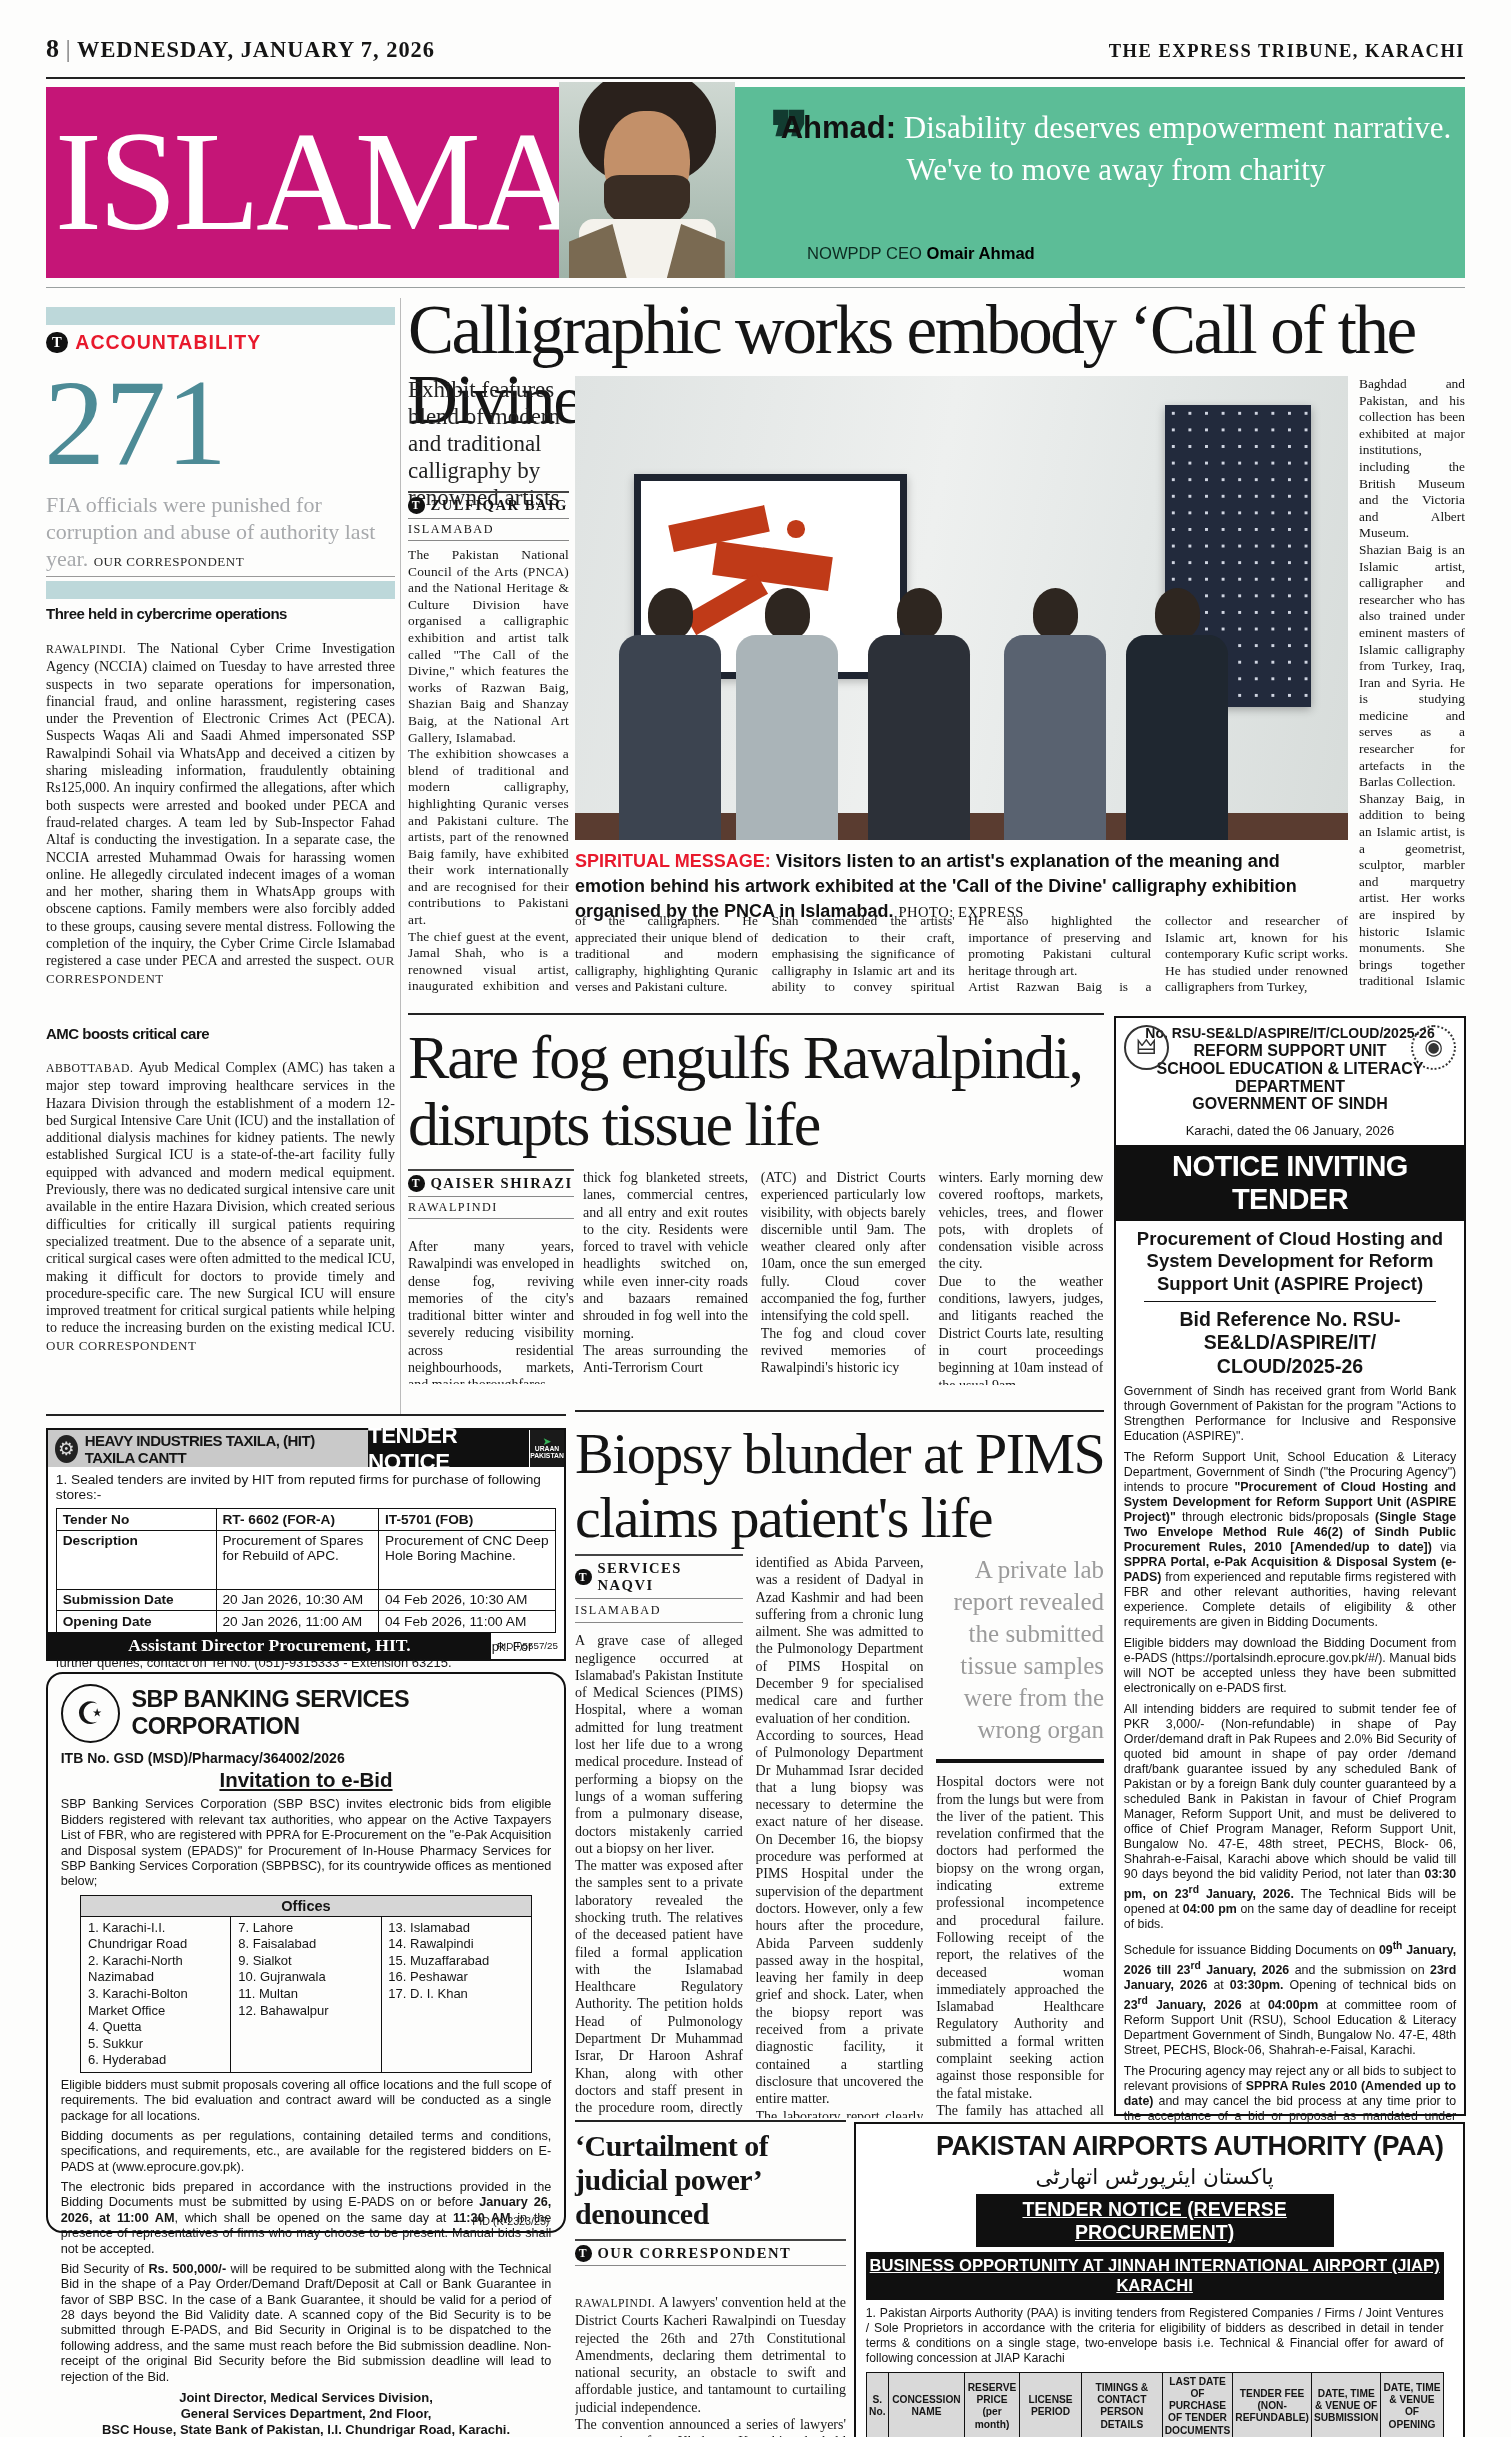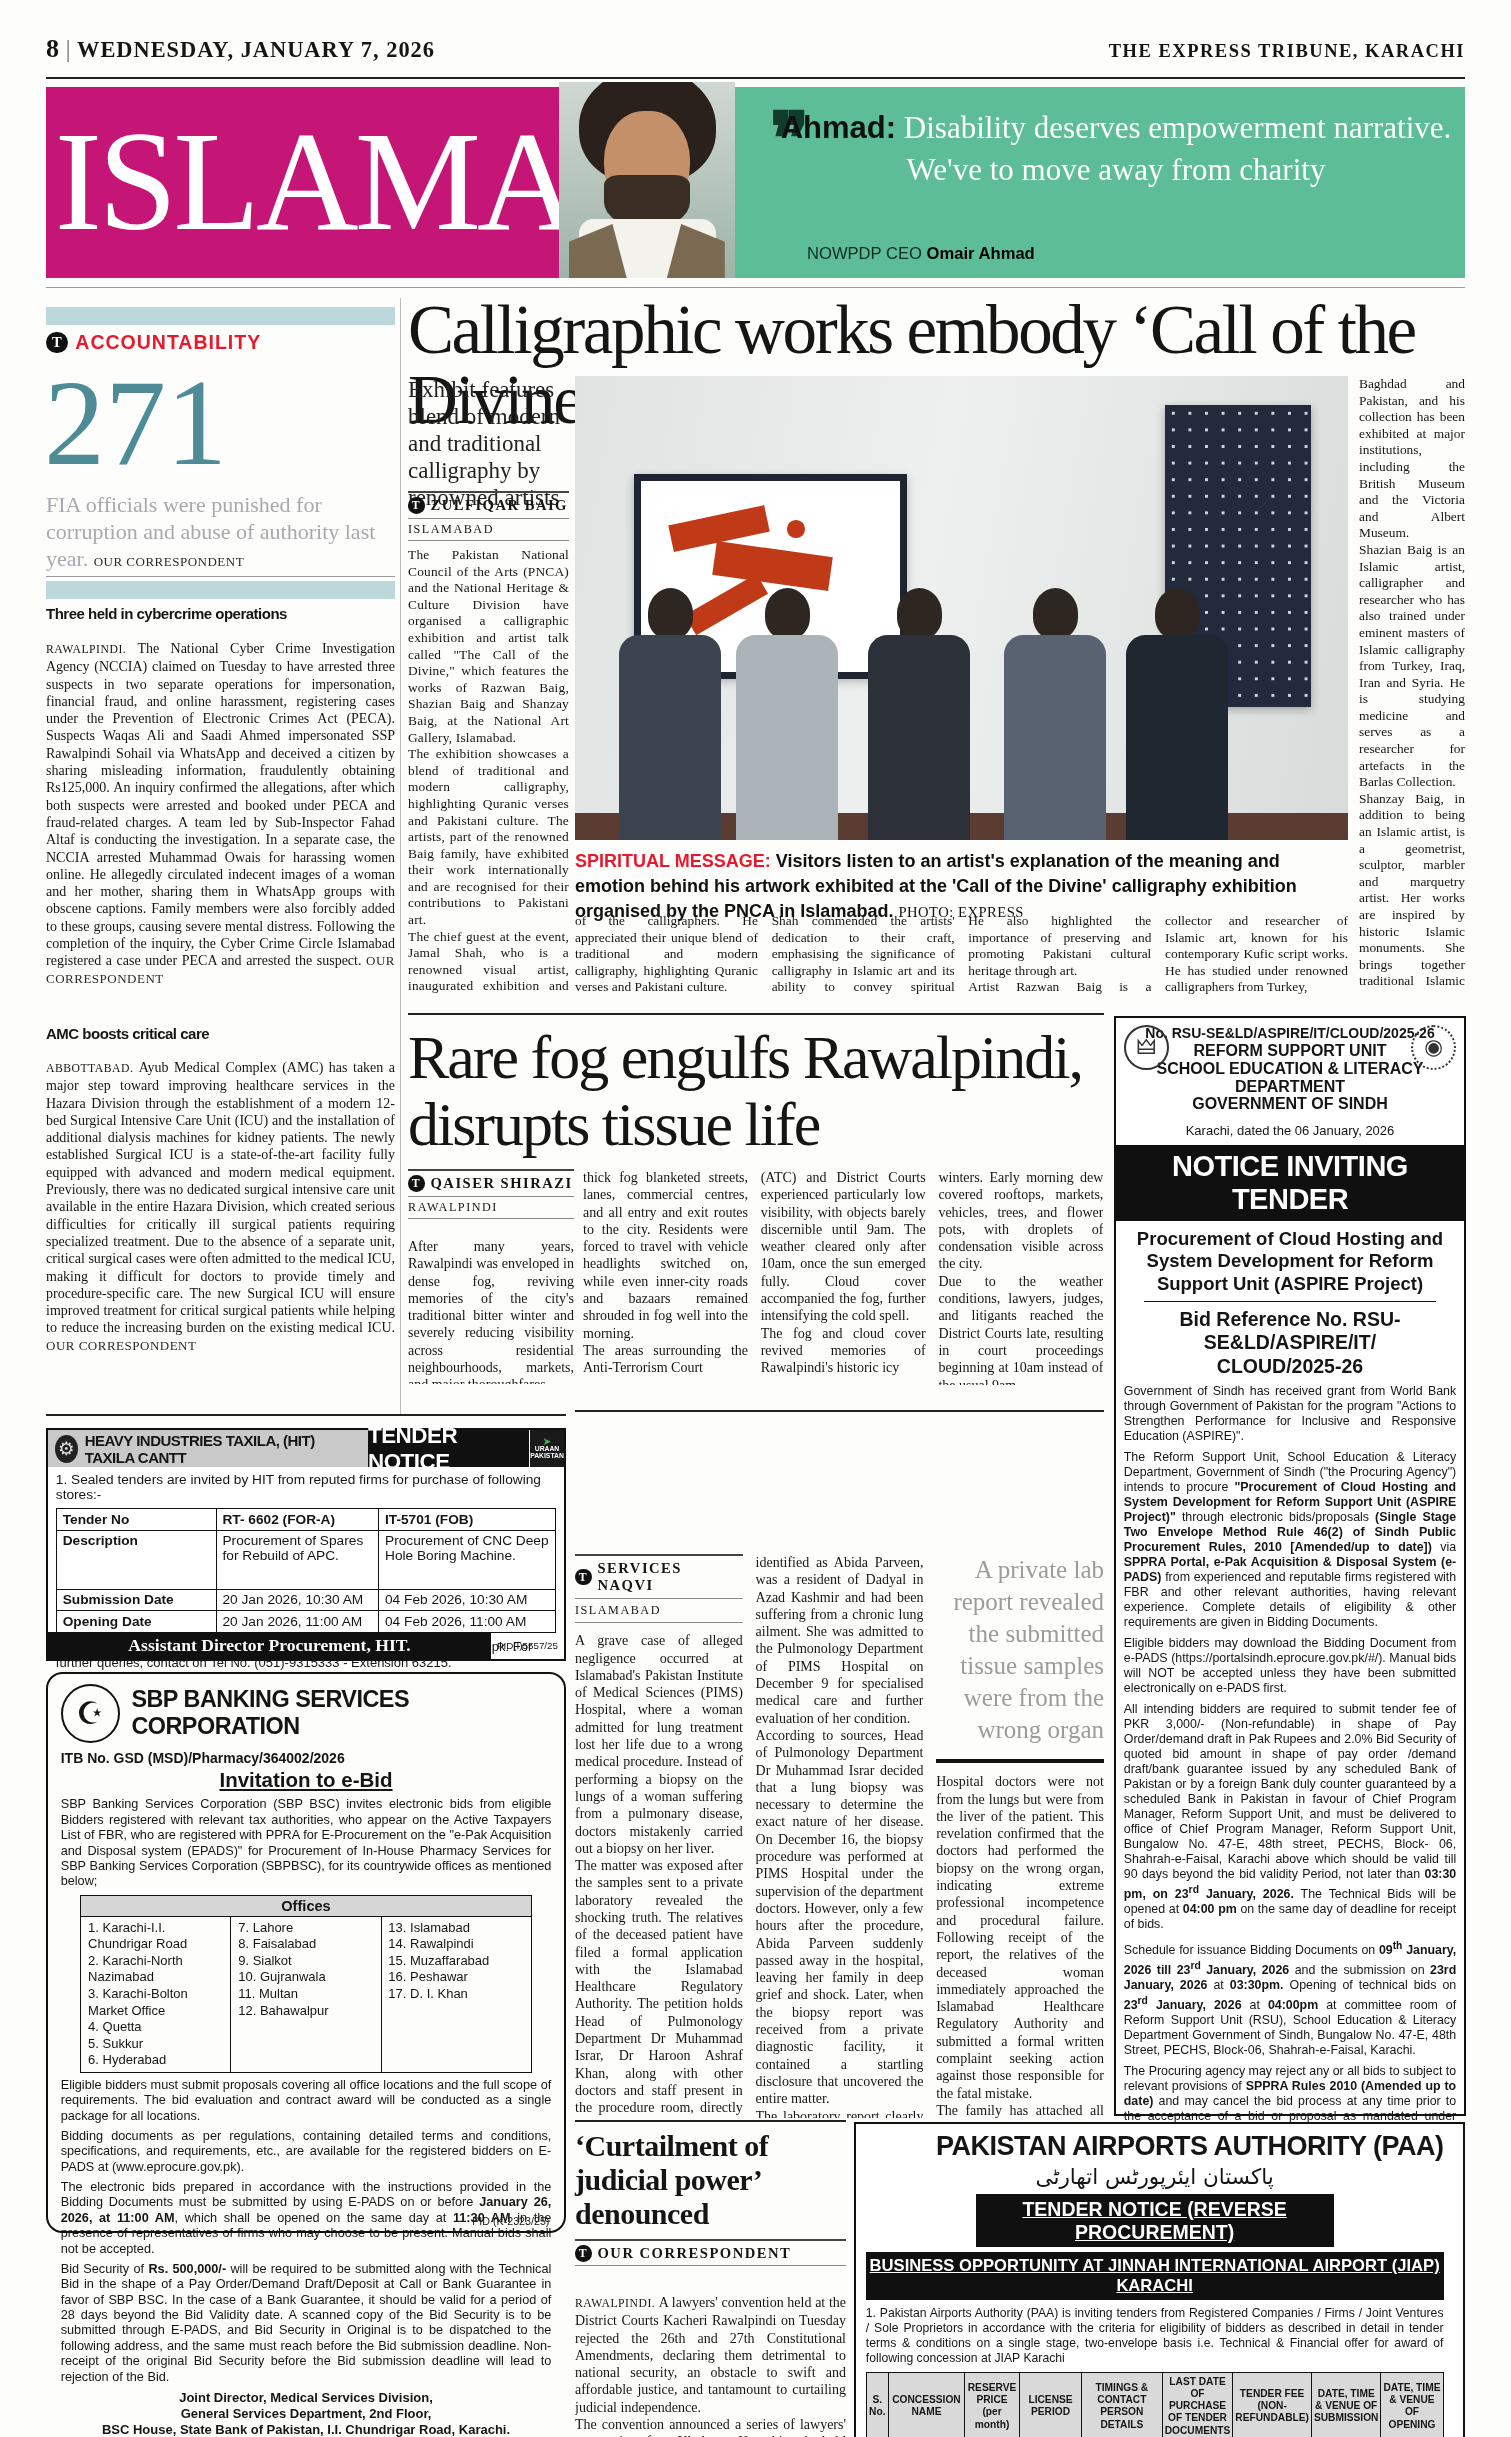--- a/index.html
+++ b/index.html
@@ -302,20 +302,21 @@
   <div class="abs fog-legs body-txt">
     <div class="just pre">thick fog blanketed streets, lanes, commercial centres, and all entry and exit routes to the city. Residents were forced to travel with vehicle headlights switched on, while even inner-city roads and bazaars remained shrouded in fog well into the morning.
 The areas surrounding the Anti-Terrorism Court</div>
     <div class="just pre">(ATC) and District Courts experienced particularly low visibility, with objects barely discernible until 9am. The weather cleared only after 10am, once the sun emerged fully. Cloud cover accompanied the fog, further intensifying the cold spell.
 The fog and cloud cover revived memories of Rawalpindi's historic icy</div>
     <div class="just pre">winters. Early morning dew covered rooftops, markets, vehicles, trees, and flower pots, with droplets of condensation visible across the city.
 Due to the weather conditions, lawyers, judges, and litigants reached the District Courts late, resulting in court proceedings beginning at 10am instead of the usual 9am.</div>
   </div>
 
   <div class="abs hrule bio-rule"></div>
+  <div class="abs bio-hl">Biopsy blunder at PIMS claims patient's life</div>
   <div class="abs bio-cols body-txt">
     <div>
       <div class="byline-box" style="margin-bottom:8.8px;">
         <div class="byline-name">
             <span class="tbug tbug-sm">T</span>
             <span>SERVICES NAQVI</span>
           </div>
         <div class="byline-loc">ISLAMABAD</div>
       </div>
       <div class="just">A grave case of alleged negligence occurred at Islamabad's Pakistan Institute of Medical Sciences (PIMS) Hospital, where a woman admitted for lung treatment lost her life due to a wrong medical procedure. Instead of performing a biopsy on the lungs of a woman suffering from a pulmonary disease, doctors mistakenly carried out a biopsy on her liver.<br>The matter was exposed after the samples sent to a private laboratory revealed the shocking truth. The relatives of the deceased patient have filed a formal application with the Islamabad Healthcare Regulatory Authority. The petition holds Head of Pulmonology Department Dr Muhammad Israr, Dr Haroon Ashraf Khan, along with other doctors and staff present in the procedure room, directly responsible for the tragic incident.<br>Hospital sources told  that the patient,</div>

